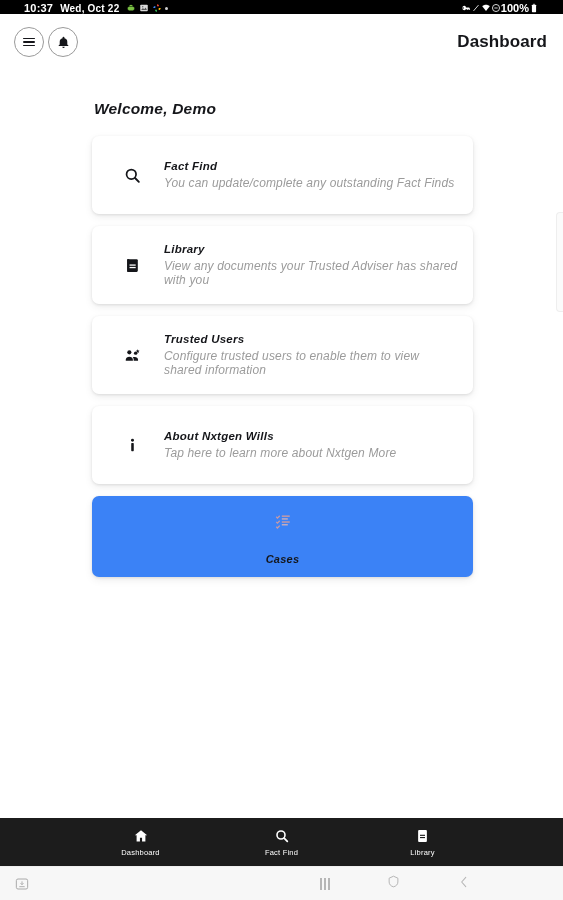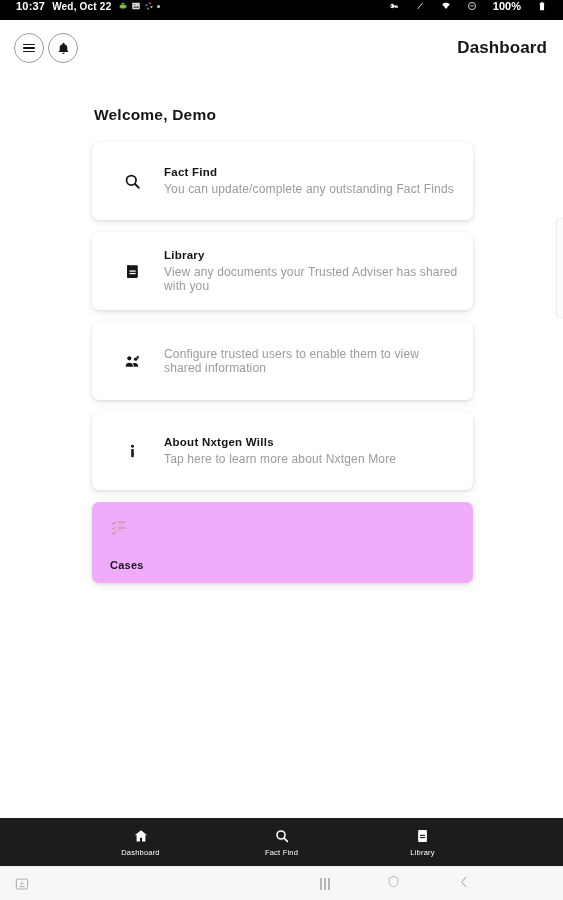--- a/index.html
+++ b/index.html
@@ -11,31 +11,31 @@
   }
   .screen {
     position: relative;
     width: 563px; height: 900px;
     background: #ffffff;
     display: flex; flex-direction: column;
   }
 
   
   .statusbar {
-    height: 20px; background: #000000; color: #ffffff;
-    display: flex; align-items: flex-start; justify-content: space-between;
-    padding: 0 16px; flex: none;
+    height: 14px; background: #000000; color: #ffffff;
+    display: flex; align-items: flex-end; justify-content: space-between;
+    padding: 0 24px; flex: none;
   }
   .sb-left { display: flex; align-items: center; gap: 7px; }
   .sb-time { font-size: 11px; font-weight: bold; letter-spacing: .2px; }
   .sb-date { font-size: 10px; font-weight: bold; letter-spacing: .2px; }
   .sb-icons { display: flex; align-items: center; gap: 3px; }
   .sb-ic { width: 10px; height: 10px; display: block; }
   .sb-dot { width: 3px; height: 3px; border-radius: 50%; background: #cfcfcf; }
-  .sb-right { display: flex; align-items: center; gap: 16px; }
+  .sb-right { display: flex; align-items: center; gap: 0; }
   .sb-batt-txt { font-size: 11px; font-weight: bold; }
 
   
   .appbar {
     height: 56px; flex: none; background: #fff;
     display: flex; align-items: center; padding: 0 14px;
     position: relative;
   }
   .circle-btn {
     width: 30px; height: 30px; border-radius: 50%;
@@ -47,21 +47,21 @@
   .hamburger i { display: block; height: 1.6px; background: #15161a; border-radius: 1px; }
   .hamburger i:nth-child(1) { width: 12px; }
   .hamburger i:nth-child(2) { width: 12px; }
   .hamburger i:nth-child(3) { width: 12px; }
   .appbar-title {
     position: absolute; right: 16px; top: 50%; transform: translateY(-50%);
     font-size: 17px; font-weight: bold; color: #15161a; letter-spacing: .1px;
   }
 
   
-  .content { flex: 1; position: relative; overflow: hidden; background: #fff; }
+  .content { flex: 1; position: relative; overflow: hidden; background: #fff; font-style: italic; }
   .welcome {
     font-size: 15.5px; font-weight: bold; color: #15161a;
     margin: 30px 0 0 94px; letter-spacing: .2px;
   }
 
   .cards { margin: 18px 0 0 0; padding: 0 90px 0 92px; }
   .card {
     background: #ffffff;
     border-radius: 7px;
     box-shadow: 0 1px 3px rgba(0,0,0,0.10), 0 3px 9px rgba(0,0,0,0.07);
@@ -78,24 +78,24 @@
   .card-text { margin-left: 12px; }
   .card-title {
     font-size: 11.5px; font-weight: bold; color: #15161a;
     letter-spacing: .25px; margin-bottom: 4px;
   }
   .card-sub { font-size: 12px; color: #9b9b9b; letter-spacing: .15px; }
 
   .tiles { display: flex; gap: 22px; margin-top: 7px; }
   .tile {
     flex: 1;
-    background: #f0abfc; border-radius: 7px;
+    background: #3b82f6; border-radius: 7px;
     box-shadow: 0 1px 3px rgba(0,0,0,0.10), 0 3px 9px rgba(0,0,0,0.07);
     height: 81px; padding: 16px 18px 12px 18px;
-    display: flex; flex-direction: column; justify-content: space-between;
+    display: flex; flex-direction: column; justify-content: space-between; align-items: center;
   }
   .tile-icon { height: 22px; display: flex; align-items: flex-start; }
   .tile-label { font-size: 11px; font-weight: bold; color: #15161a; letter-spacing: .25px; }
 
   .edge-handle {
     position: absolute; right: 0; top: 142px;
     width: 7px; height: 100px;
     background: #fbfbfb;
     border: 1px solid #eeeeee; border-right: none;
     border-radius: 4px 0 0 4px;
@@ -228,20 +228,21 @@
         <div class="card-icon">
           <svg width="19" height="19" viewBox="0 0 24 24">
             <circle cx="8" cy="8" r="2.6" fill="#15161a"></circle>
             <circle cx="16" cy="9" r="2.2" fill="#15161a"></circle>
             <path fill="#15161a" d="M3.5 17.5c0-2.6 2.2-4 4.5-4s4.5 1.4 4.5 4v1.2h-9v-1.2z"></path>
             <path fill="#15161a" d="M13.5 18.7v-1.2c0-1.3-.5-2.4-1.3-3.2.9-.4 1.9-.5 2.8-.5 2.1 0 4 1.2 4 3.6v1.3h-5.5z"></path>
             <path fill="#15161a" d="M18.6 4.1l.7 1.6 1.7.2-1.3 1.2.4 1.7-1.5-.9-1.5.9.4-1.7-1.3-1.2 1.7-.2z"></path>
           </svg>
         </div>
         <div class="card-text">
+          <div class="card-title">Trusted Users</div>
           <div class="card-sub">Configure trusted users to enable them to view shared information</div>
         </div>
       </div>
 
       <div class="card">
         <div class="card-icon">
           <svg width="17" height="19" viewBox="0 0 24 24">
             <circle cx="12" cy="4.6" r="2.1" fill="#15161a"></circle>
             <rect x="10.2" y="8.6" width="3.6" height="11.4" rx="1" fill="#15161a"></rect>
           </svg>

